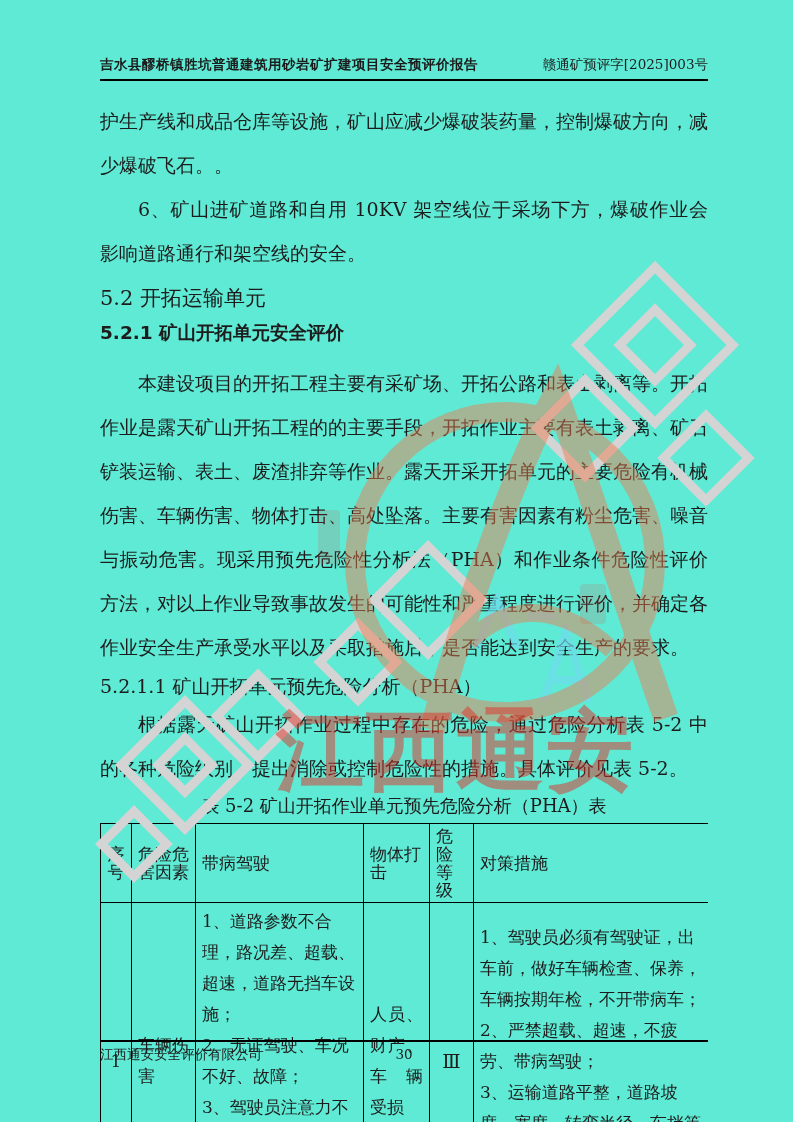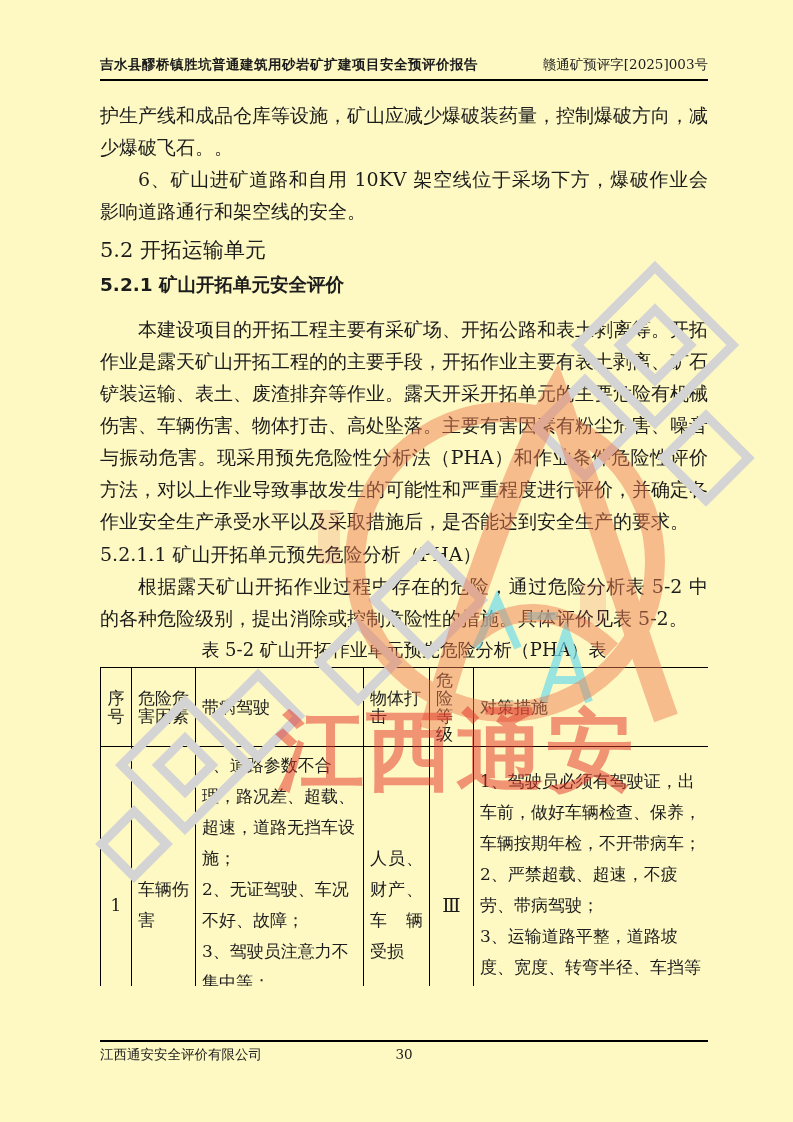--- a/index.html
+++ b/index.html
@@ -1,31 +1,31 @@
 <!DOCTYPE html>
 <html><head>
 <meta charset="utf-8">
 <style>
   html,body{margin:0;padding:0;background:#e8e8e8;}
   .page{
-    width:793px;height:1122px;position:relative;background:#fef9c3;
+    width:793px;height:1122px;position:relative;background:#5eead4;
     font-family:"DejaVu Serif","Liberation Serif",serif;color:#1c1c1c;
     overflow:hidden;margin:0 auto;
   }
   
   .header{
     position:absolute;top:56px;left:100px;right:85px;
     display:flex;justify-content:space-between;align-items:flex-end;
     border-bottom:2px solid #000;padding-bottom:5px;
   }
   .header .h-left{font-size:13.5px;font-weight:bold;letter-spacing:0.5px;}
   .header .h-right{font-size:13.5px;font-weight:normal;white-space:nowrap;}
   
   .body{position:absolute;top:99px;left:100px;width:608px;}
-  p.bt{font-size:19px;line-height:32px;margin:0;text-align:justify;}
+  p.bt{font-size:19px;line-height:44px;margin:0;text-align:justify;}
   .ind{text-indent:2em;}
   h2.s1{font-size:21px;line-height:32px;margin:7px 0 3px;font-weight:normal;}
   h3.s2{font-size:18.5px;line-height:32px;margin:1px 0 12px;font-weight:bold;
         font-family:"DejaVu Sans","Liberation Sans",sans-serif;}
   h4.s3{font-size:19px;line-height:32px;margin:1px 0 0;font-weight:normal;}
   .tbl-caption{font-size:18px;line-height:30px;text-align:center;margin:1px 0 2px;}
   
   .tbl-clip{height:319px;overflow:hidden;}
   table.pha{width:100%;border-collapse:collapse;table-layout:fixed;font-size:17px;}
   table.pha col.c-no{width:31px;} table.pha col.c-hz{width:64px;}

